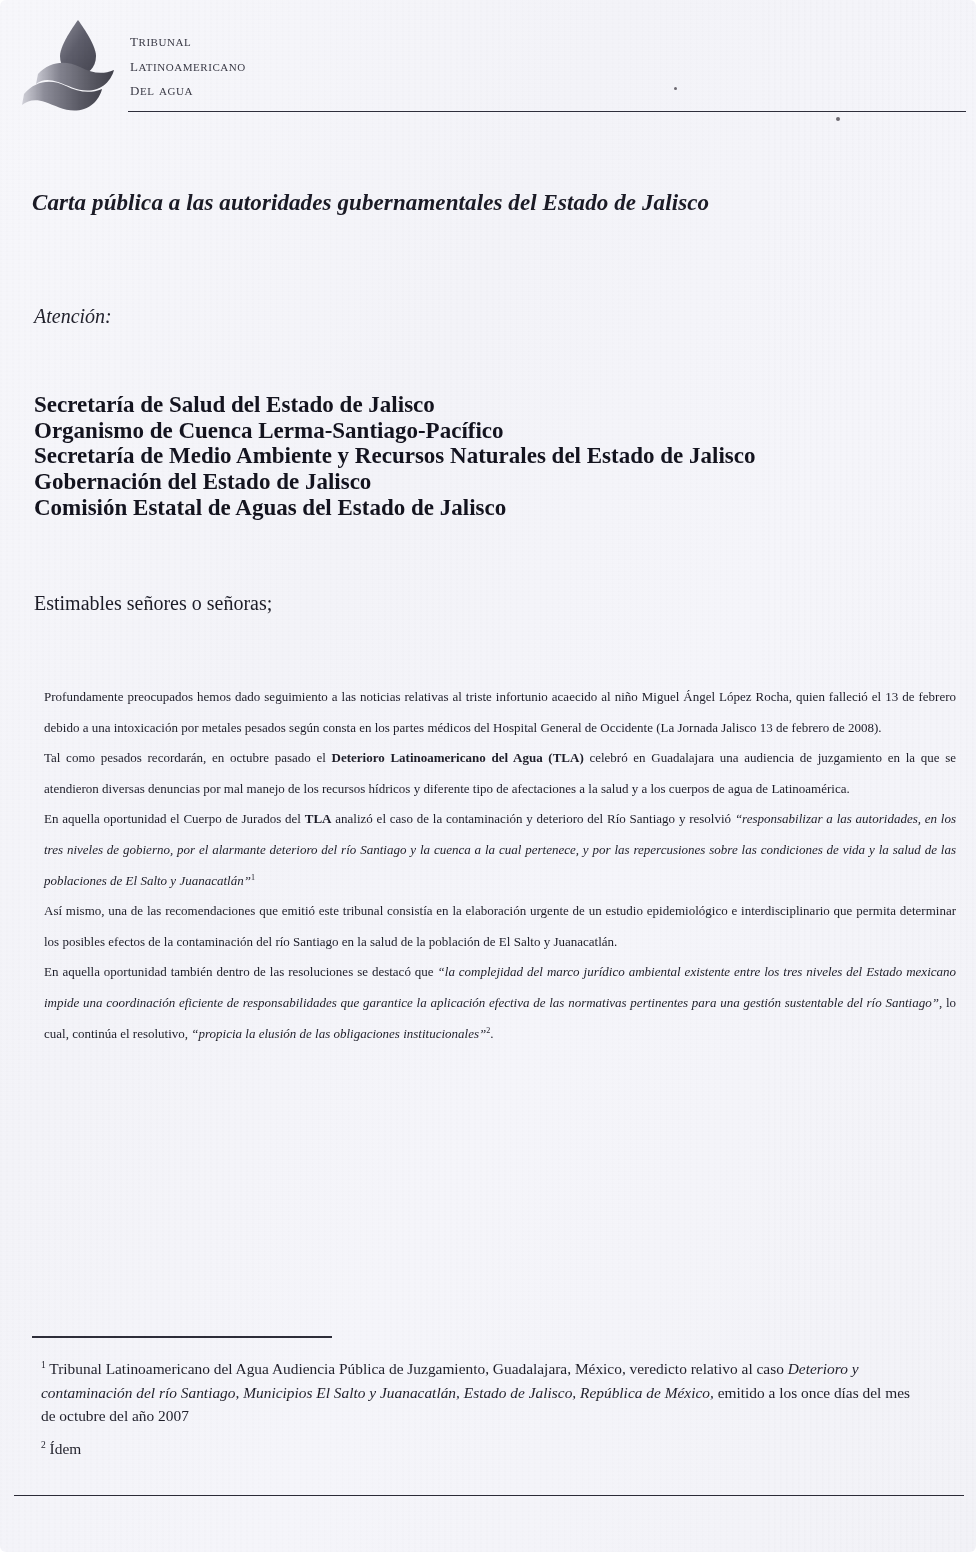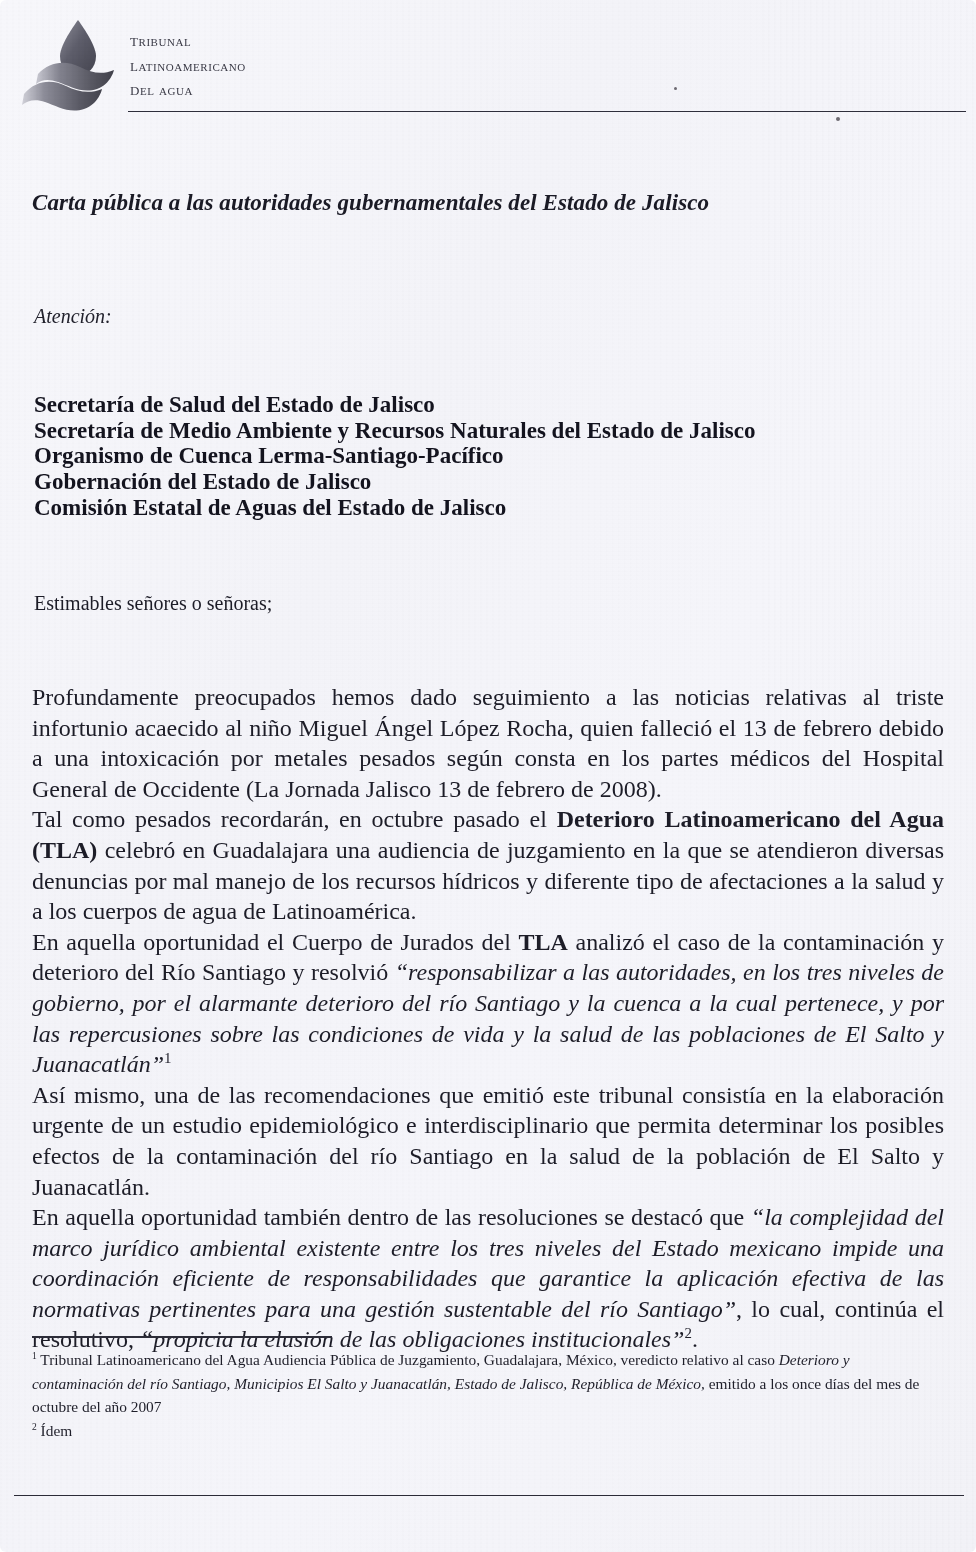--- a/index.html
+++ b/index.html
@@ -126,24 +126,24 @@
   .salutation {
     position: absolute;
     left: 2px;
     top: 592px;
     font-size: 20px;
     color: #1d1d28;
   }
 
   .bodytext {
     position: absolute;
-    left: 0;
+    left: 12px;
     top: 682px;
     width: 912px;
-    font-size: 24px;
+    font-size: 13px;
     line-height: 30.6px;
     text-align: justify;
     color: #1d1d28;
   }
   .bodytext p {
     margin: 0;
     text-align: justify;
     text-justify: inter-word;
   }
   .bodytext p:last-child { text-align: justify; }
@@ -166,21 +166,21 @@
   }
   .footnotes {
     position: absolute;
     left: 32px;
     top: 1348px;
     width: 900px;
     font-size: 15.4px;
     line-height: 23.6px;
     color: #1f1f2a;
   }
-  .footnotes p { margin: 0; }
+  .footnotes p { margin: 9px; }
 
   
   .footer-rule {
     position: absolute;
     left: 14px;
     top: 1495px;
     width: 950px;
     height: 1.3px;
     background: #2c2c38;
   }
@@ -255,22 +255,22 @@
   <div class="speck" style="left:836px; top:117px; width:4px; height:4px;"></div>
 
   <div class="content">
 
     <div class="doc-title">Carta pública a las autoridades gubernamentales del Estado de Jalisco</div>
 
     <div class="attention">Atención:</div>
 
     <div class="addressees" id="addressee-list">
         <div>Secretaría de Salud del Estado de Jalisco</div>
+        <div>Organismo de Cuenca Lerma-Santiago-Pacífico</div>
         <div>Secretaría de Medio Ambiente y Recursos Naturales del Estado de Jalisco</div>
-        <div>Organismo de Cuenca Lerma-Santiago-Pacífico</div>
         <div>Gobernación del Estado de Jalisco</div>
         <div>Comisión Estatal de Aguas del Estado de Jalisco</div>
       </div>
 
     <div class="salutation">Estimables señores o señoras;</div>
 
     <div class="bodytext" id="letter-paragraphs">
         <p><span>Profundamente preocupados hemos dado seguimiento a las noticias relativas al triste infortunio acaecido al niño Miguel Ángel López Rocha, quien falleció el 13 de febrero debido a una intoxicación por metales pesados según consta en los partes médicos del Hospital General de Occidente (La Jornada Jalisco 13 de febrero de 2008).</span></p>
         <p><span>Tal como pesados recordarán, en octubre pasado el </span><span class="bd">Deterioro Latinoamericano del Agua (TLA)</span><span> celebró en Guadalajara una audiencia de juzgamiento en la que se atendieron diversas denuncias por mal manejo de los recursos hídricos y diferente tipo de afectaciones a la salud y a los cuerpos de agua de Latinoamérica.</span></p>
         <p><span>En aquella oportunidad el Cuerpo de Jurados del </span><span class="bd">TLA</span><span> analizó el caso de la contaminación y deterioro del Río Santiago y resolvió </span><span class="it">“responsabilizar a las autoridades, en los tres niveles de gobierno, por el alarmante deterioro del río Santiago y la cuenca a la cual pertenece, y por las repercusiones sobre las condiciones de vida y la salud de las poblaciones de El Salto y Juanacatlán”</span><sup>1</sup></p>

